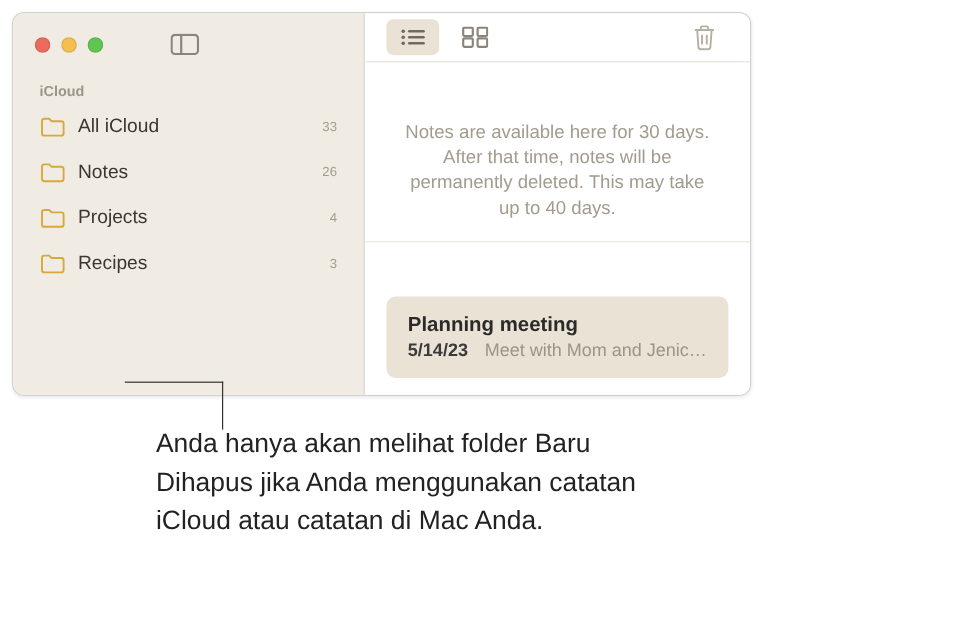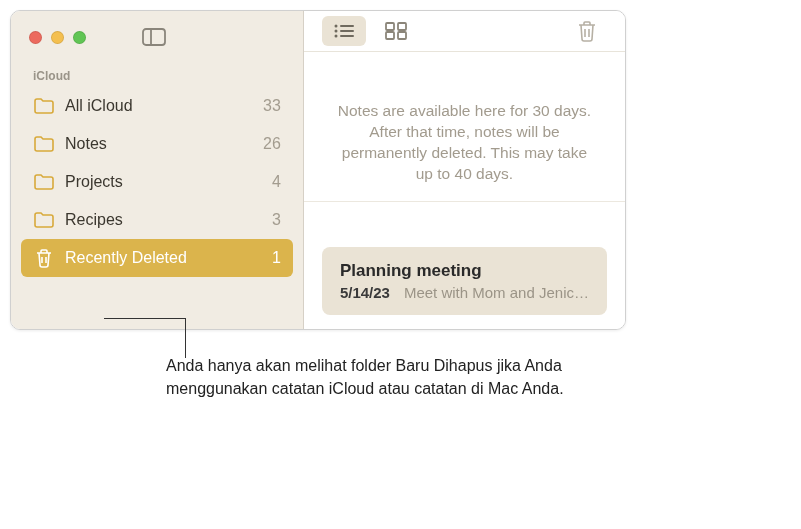--- a/index.html
+++ b/index.html
@@ -70,21 +70,21 @@
     }
     .folder-item.selected .count { color: #fff; }
     .folder-item.selected .folder-icon { color: #fff; }
     .folder-icon {
       width: 22px; height: 22px;
       display: flex; align-items: center; justify-content: center;
       color: #d8a93a;
       flex-shrink: 0;
     }
     .folder-label { flex: 1; }
-    .count { color: #a39c8f; font-size: 16px; }
+    .count { color: #a39c8f; font-size: 11px; }
     .main {
       flex: 1;
       background: #fff;
       display: flex;
       flex-direction: column;
       gap: 31px;
     }
     .toolbar {
       height: 52px;
       display: flex;
@@ -141,24 +141,23 @@
       white-space: nowrap;
       overflow: hidden;
       text-overflow: ellipsis;
       flex: 1;
     }
     .callout {
       position: absolute;
       left: 130px;
       top: 354px;
       width: 440px;
-      font-size: 16px;
+      font-size: 22px;
       color: #222;
       line-height: 1.45;
-      margin-left: 36px;
     }
     .callout-line {
       position: absolute;
       border-left: 1px solid #333;
       height: 40px;
       left: 185px;
       top: 318px;
     }
     .callout-line::before {
       content: "";
@@ -215,31 +214,20 @@
       </li>
       <li class="folder-item">
         <span class="folder-icon">
           <svg width="22" height="18" viewBox="0 0 22 18" fill="none" stroke="currentColor" stroke-width="1.6">
               <path d="M2 4a2 2 0 012-2h4l2 2h8a2 2 0 012 2v8a2 2 0 01-2 2H4a2 2 0 01-2-2V4z"></path>
             </svg>
         </span>
         <span class="folder-label">Recipes</span>
         <span class="count">3</span>
       </li>
-      <li class="folder-item selected">
-        <span class="folder-icon">
-          <svg width="18" height="20" viewBox="0 0 18 20" fill="none" stroke="currentColor" stroke-width="1.6">
-            <path d="M2 5h14M6 5V3a1 1 0 011-1h4a1 1 0 011 1v2M4 5l1 12a2 2 0 002 2h4a2 2 0 002-2l1-12"></path>
-            <line x1="7" y1="9" x2="7" y2="15"></line>
-              <line x1="11" y1="9" x2="11" y2="15"></line>
-          </svg>
-        </span>
-        <span class="folder-label">Recently Deleted</span>
-        <span class="count">1</span>
-      </li>
     </ul>
   </div>
 
   <div class="main">
     <div class="toolbar">
       <div class="view-button active">
         <svg width="22" height="16" viewBox="0 0 22 16" fill="none" stroke="currentColor" stroke-width="2" stroke-linecap="round">
           <circle cx="3" cy="3" r="1.5" fill="currentColor" stroke="none"></circle>
           <line x1="8" y1="3" x2="20" y2="3"></line>
           <circle cx="3" cy="8" r="1.5" fill="currentColor" stroke="none"></circle>

